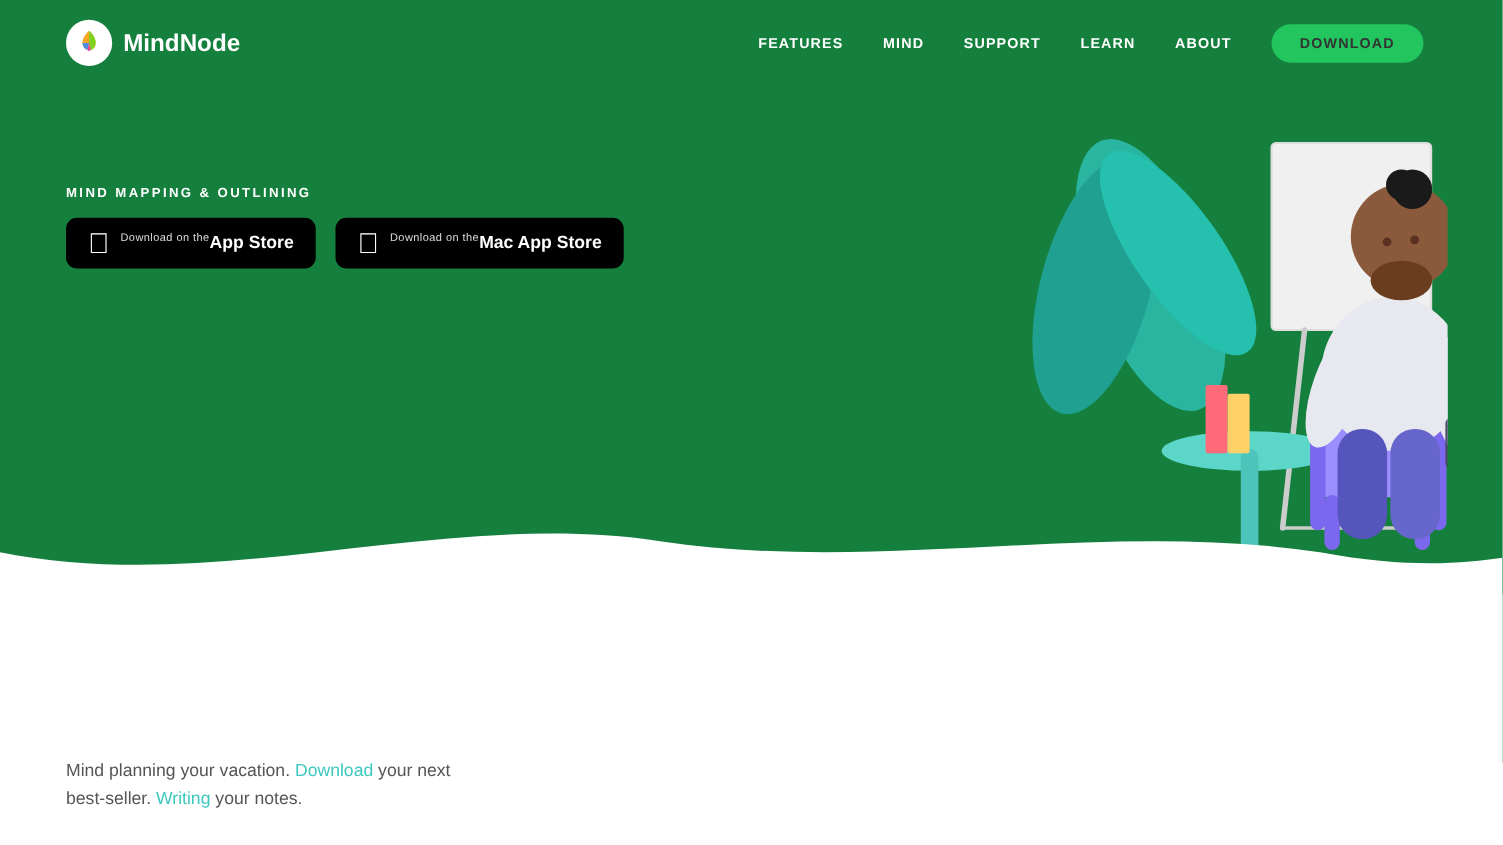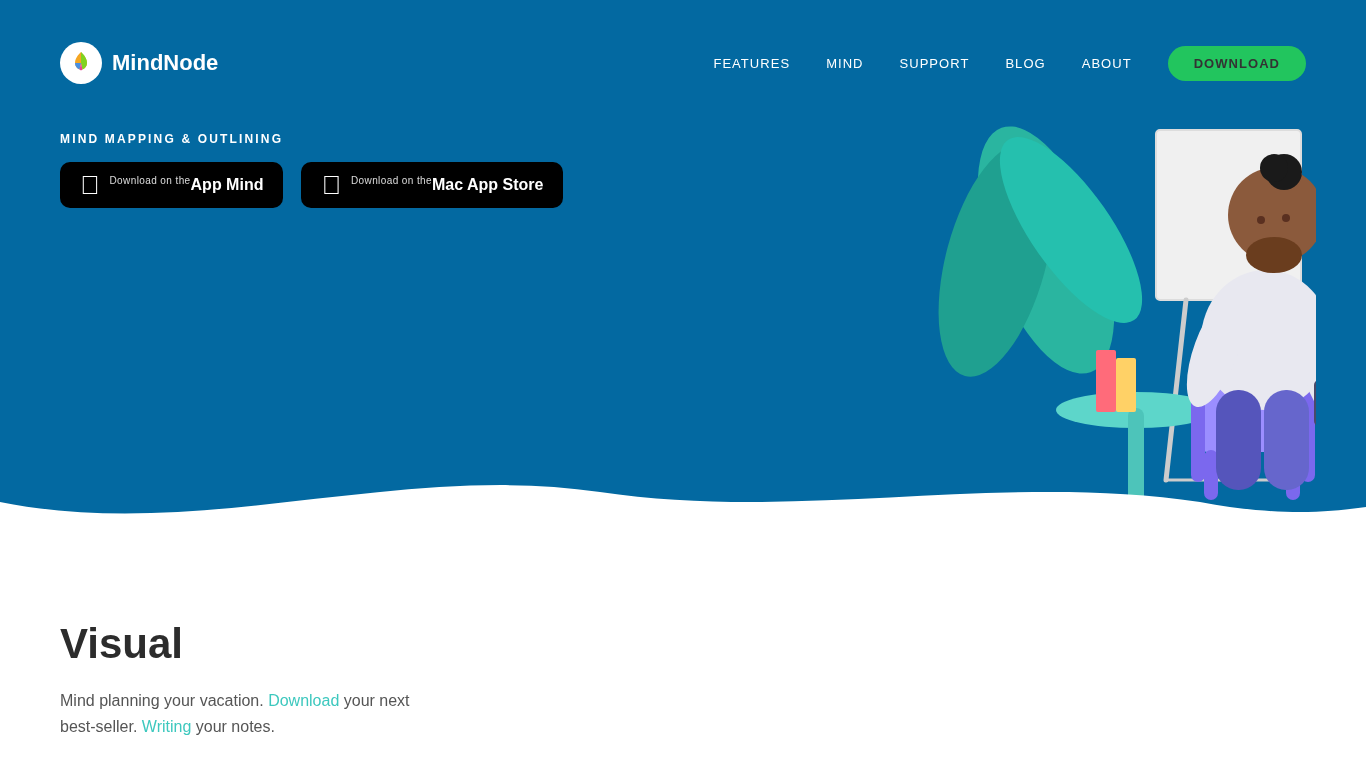--- a/index.html
+++ b/index.html
@@ -1,27 +1,26 @@
 <!DOCTYPE html>
 <html><head>
   <meta charset="utf-8">
   <style>
     * { margin: 0; padding: 0; box-sizing: border-box; }
     body { font-family: -apple-system, BlinkMacSystemFont, 'Segoe UI', sans-serif; overflow-x: hidden; background: #fff; }
 
     
     nav {
       position: absolute;
-      top: 0; left: 0; right: 0;
+      top: 0; left: 0; right: 12px;
       display: flex;
       align-items: center;
       justify-content: space-between;
       padding: 18px 60px;
       z-index: 10;
-      margin-top: 24px;
     }
     .nav-logo {
       display: flex;
       align-items: center;
       gap: 10px;
       text-decoration: none;
     }
     .logo-icon {
       width: 42px; height: 42px;
       border-radius: 50%;
@@ -37,42 +36,42 @@
     }
     .nav-links {
       display: flex;
       align-items: center;
       gap: 36px;
     }
     .nav-links a {
       color: white;
       text-decoration: none;
       font-size: 13px;
-      font-weight: 400;
+      font-weight: 700;
       letter-spacing: 0.08em;
     }
     .nav-download-btn {
       background: #22c55e;
       color: #333;
       border: none;
       border-radius: 30px;
       padding: 10px 26px;
       font-size: 13px;
       font-weight: 700;
       letter-spacing: 0.08em;
       cursor: pointer;
     }
 
     
     .hero {
       position: relative;
-      background: #0369a1;
+      background: #15803d;
       min-height: 540px;
       overflow: hidden;
-      padding-top: 72px;
+      padding-top: 108px;
     }
     .hero-content {
       position: relative;
       z-index: 2;
       padding: 60px 60px 0;
       max-width: 650px;
     }
     .hero-eyebrow {
       color: white;
       font-size: 12px;
@@ -168,35 +167,35 @@
         <path d="M12.5 20.5 C13 21 13.5 21.3 14 21.5 C14.5 21.3 15 21 15.5 20.5 L14 14Z" fill="#E84393"></path>
       </svg>
     </div>
     <span class="logo-text">MindNode</span>
   </a>
 
   <div class="nav-links">
     <a href="#">FEATURES</a>
     <a href="#">MIND</a>
     <a href="#">SUPPORT</a>
-    <a href="#">BLOG</a>
+    <a href="#">LEARN</a>
     <a href="#">ABOUT</a>
     <button class="nav-download-btn">DOWNLOAD</button>
   </div>
 </nav>
 
 <section class="hero">
   <div class="hero-content">
     <p class="hero-eyebrow">MIND MAPPING &amp; OUTLINING</p>
     <div class="hero-buttons">
       <a class="app-store-btn" href="#">
         <span class="btn-icon"></span>
         <span class="btn-text-group">
           <span class="btn-small-text">Download on the</span>
-          <span class="btn-big-text">App Mind</span>
+          <span class="btn-big-text">App Store</span>
         </span>
       </a>
       <a class="app-store-btn" href="#">
         <span class="btn-icon"></span>
         <span class="btn-text-group">
           <span class="btn-small-text">Download on the</span>
           <span class="btn-big-text">Mac App Store</span>
         </span>
       </a>
     </div>
@@ -255,18 +254,18 @@
     </svg>
   </div>
 
   <svg class="hero-wave" viewBox="0 0 1366 80" xmlns="http://www.w3.org/2000/svg" preserveAspectRatio="none">
     <path d="M0,40 C200,80 400,0 600,30 C800,60 1000,10 1200,40 C1280,55 1330,50 1366,45 L1366,80 L0,80 Z" fill="white"></path>
   </svg>
 </section>
 
 <section class="section-below">
   <h2 class="section-title">
-    <span>Visual</span><br>
+    <br>
   </h2>
   <p class="section-desc">
     <span>Mind planning your vacation. </span><a href="#">Download</a><span> your next best-seller. </span><a href="#">Writing</a><span> your notes.</span>
   </p>
 </section>
 
 </body></html>

